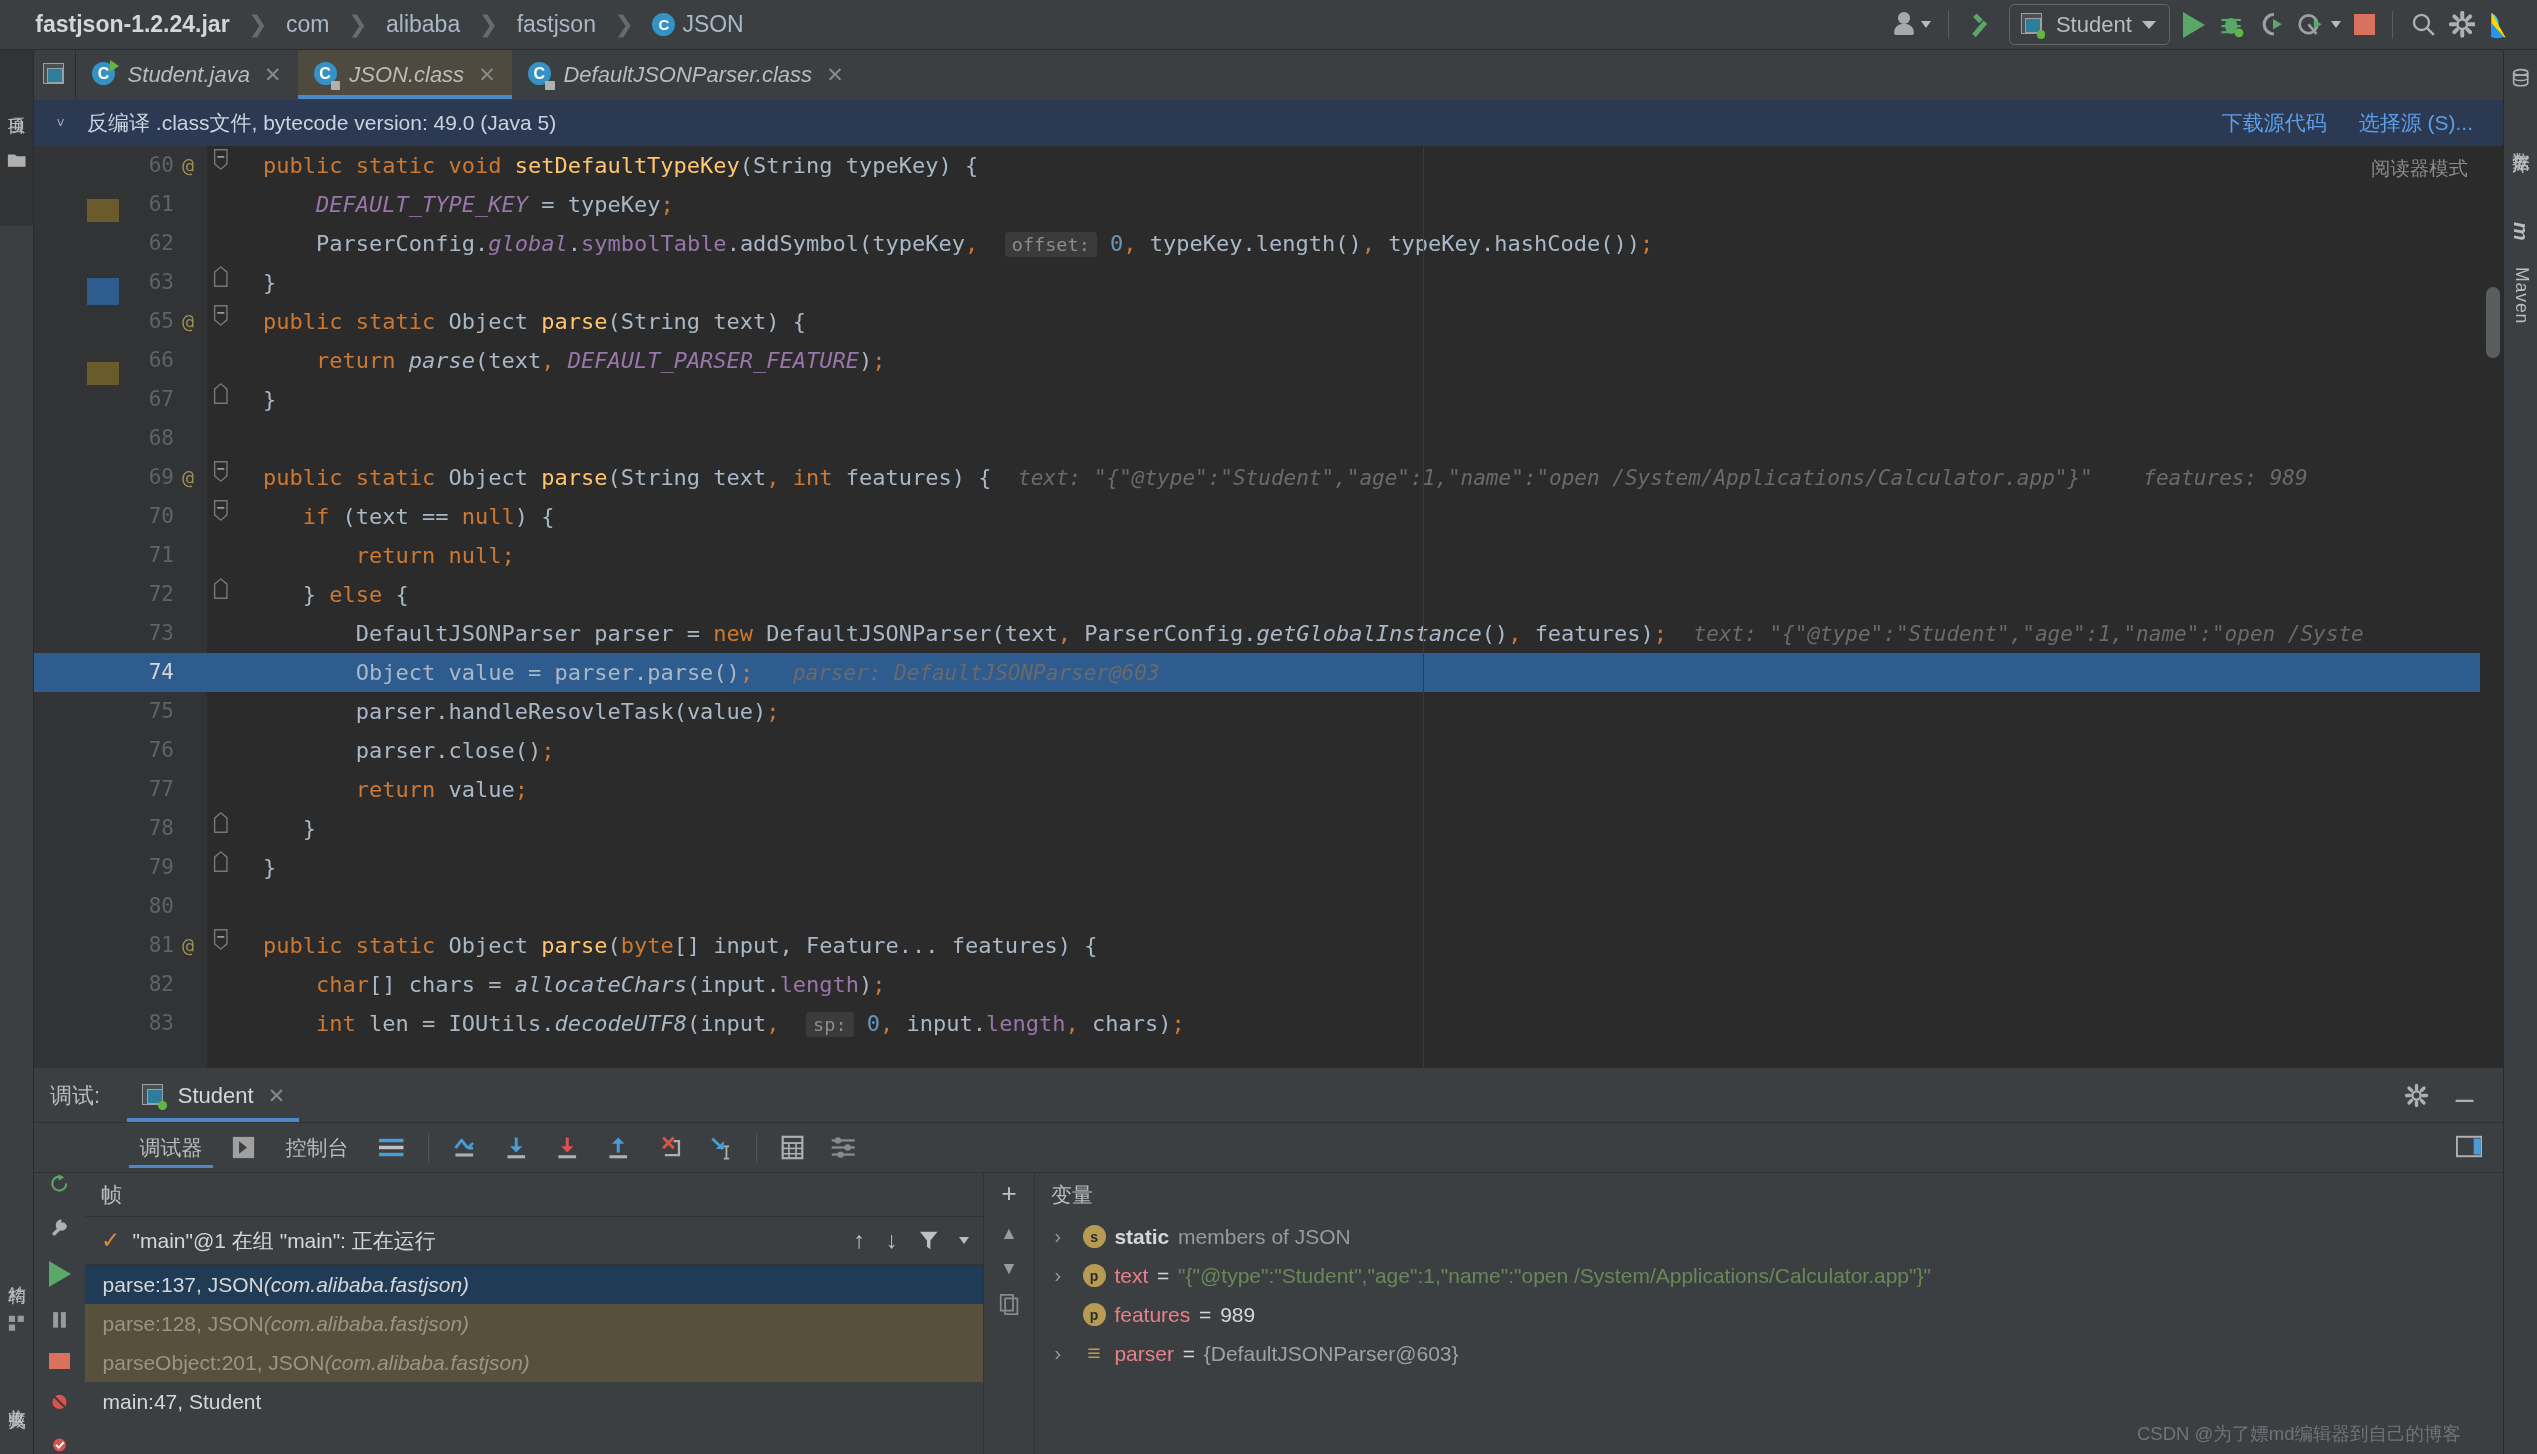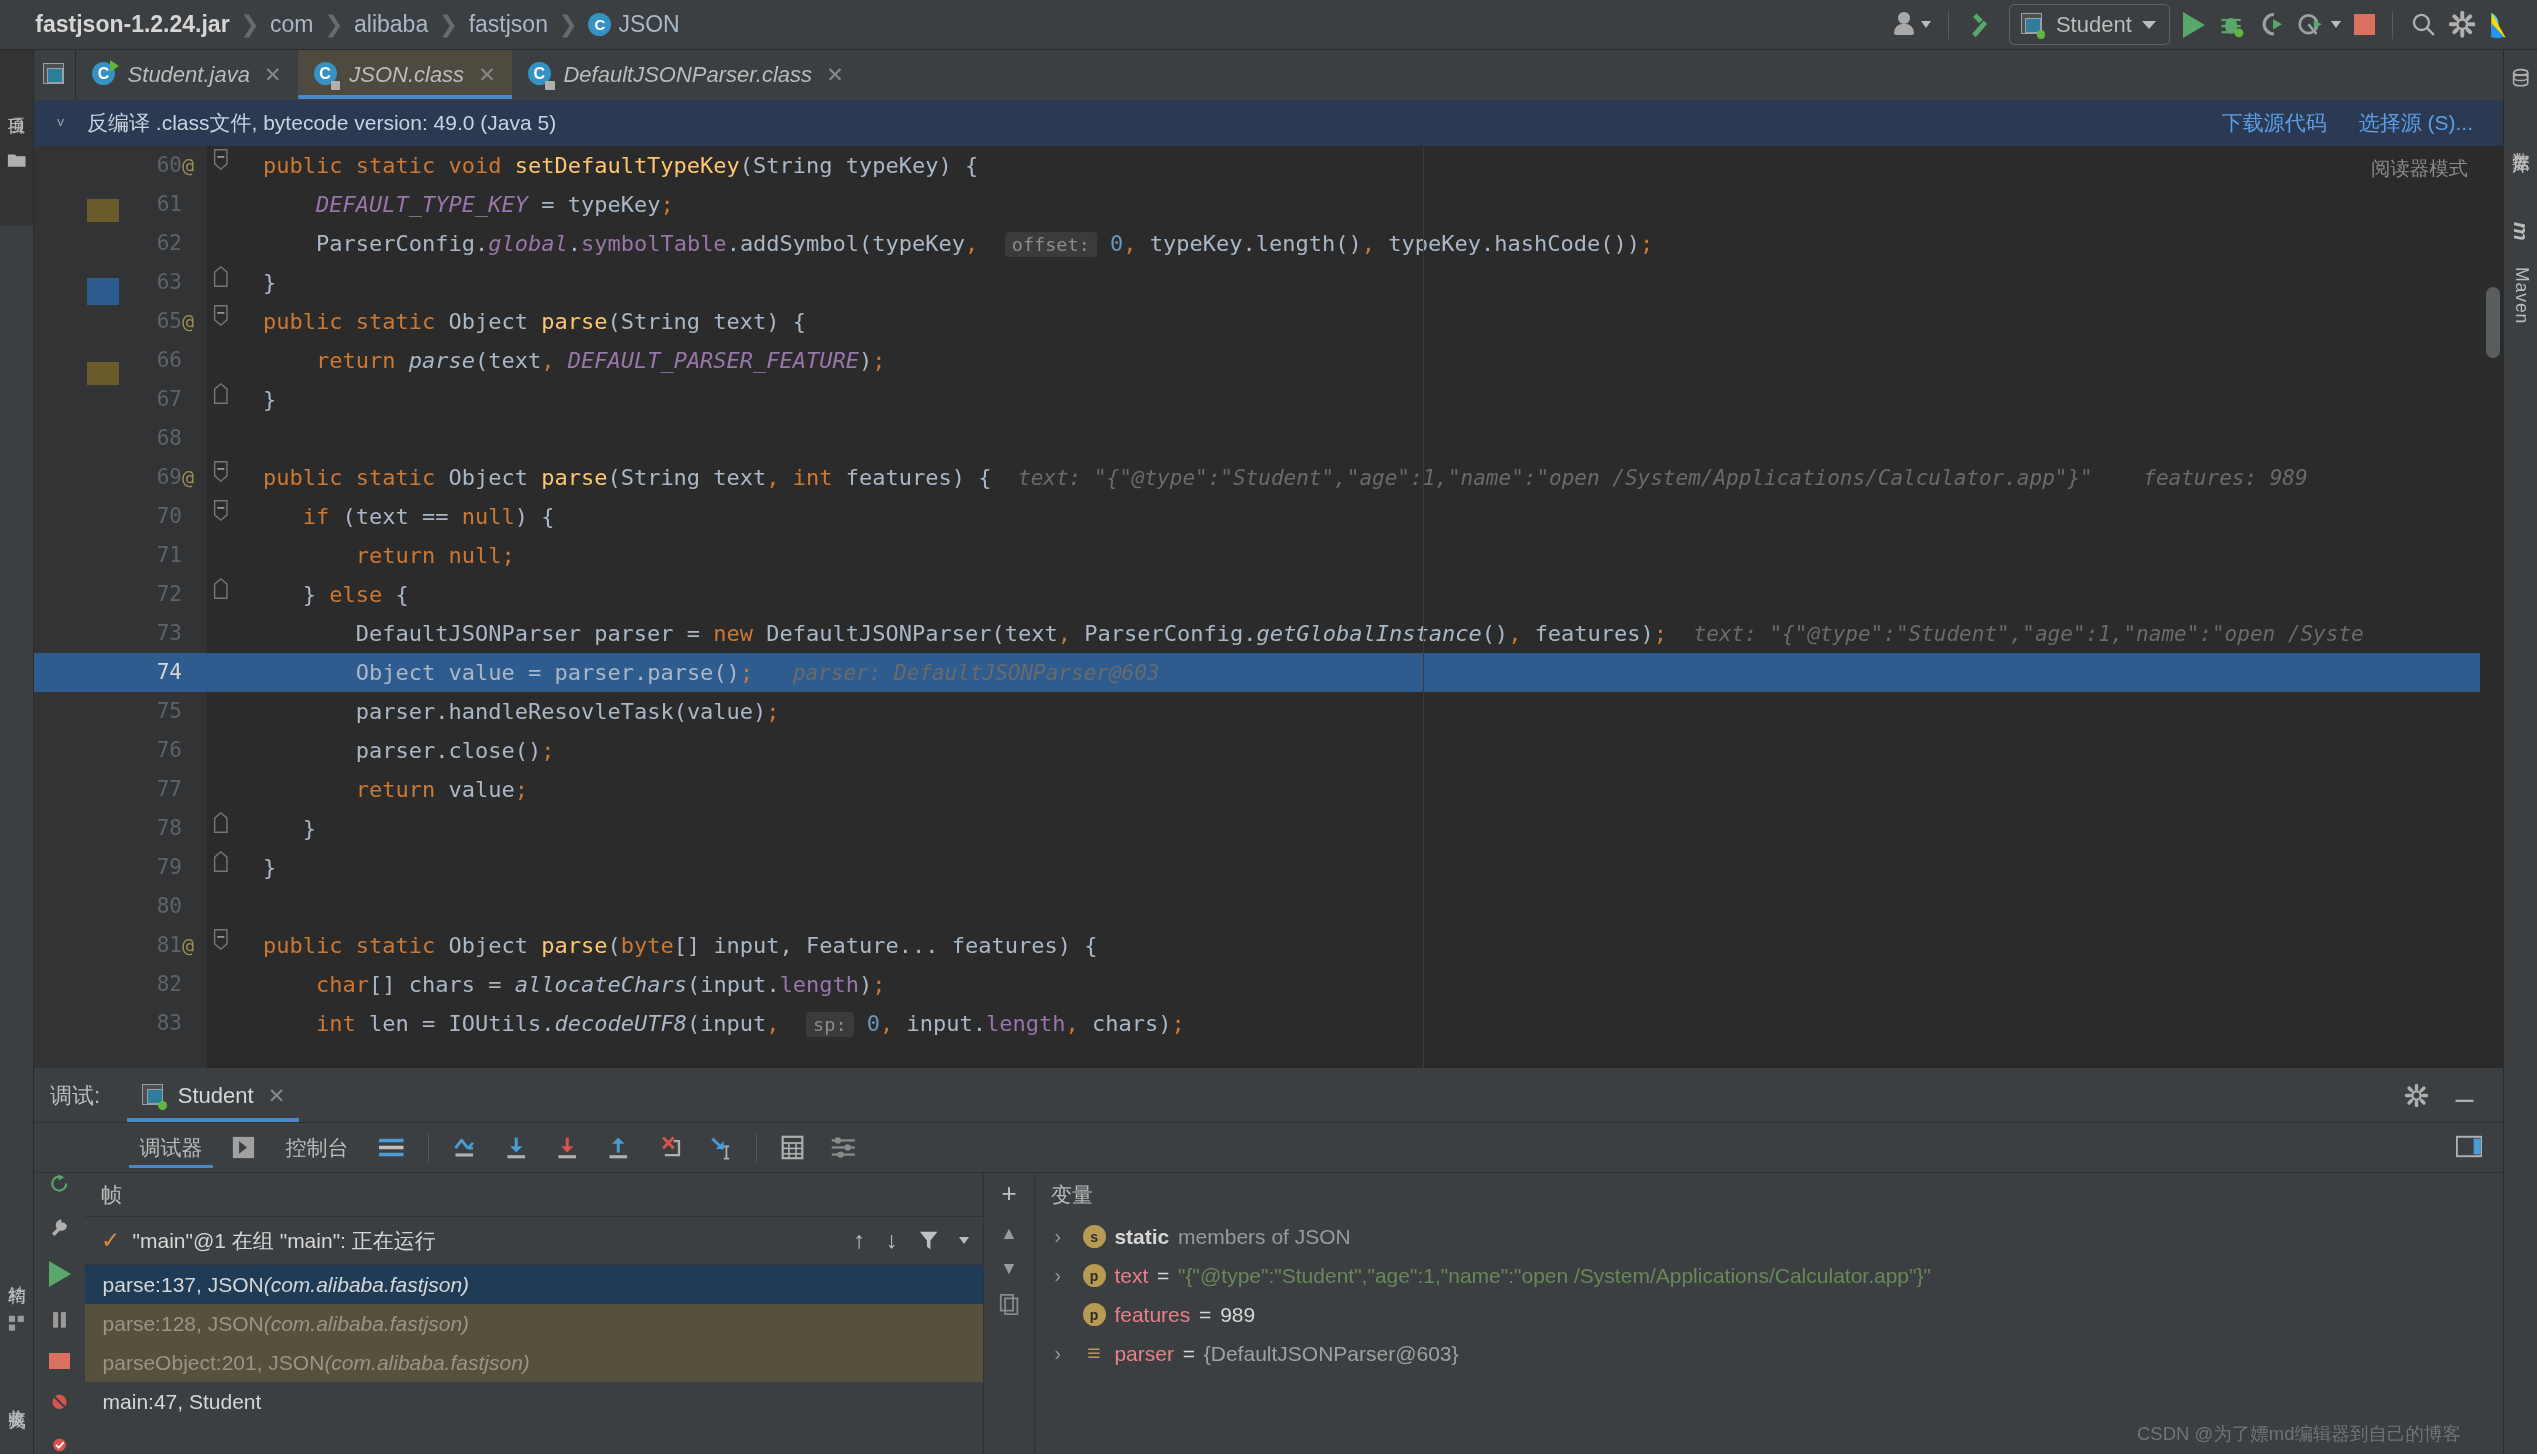--- a/index.html
+++ b/index.html
@@ -10,21 +10,21 @@
     overflow: hidden;
   }
   body { position: relative; }
 
   
   .topbar {
     position: absolute; left: 0; top: 0; width: 2538px; height: 50px;
     background: #3c3f41; display: flex; align-items: center;
     border-bottom: 0.9px solid #2b2b2b;
   }
-  .breadcrumb { display: flex; align-items: center; padding-left: 26.5px; gap: 0px; }
+  .breadcrumb { display: flex; align-items: center; padding-left: 26.5px; gap: 8px; }
   .bc-item { color: #a9b7c6; font-size: 23px; padding: 0 8.8px; }
   .bc-item.bold { color: #d6d6d6; font-weight: bold; }
   .bc-sep { color: #6a6a6a; font-size: 23px; padding: 0 1.8px; }
   .bc-cicon {
     width: 23px; height: 23px; border-radius: 50%;
     background: #3592c4; color: #fff; font-size: 15px; font-weight: bold;
     display: inline-flex; align-items: center; justify-content: center;
     margin-right: 7px;
   }
   .topbar-right {
@@ -129,21 +129,21 @@
   .ed-gutter-inner2 { position:absolute; left:173px; top:0; width:30px; height:100%; background:#2b2b2b;}
   .code {
     position:absolute; left:0; top:0; width:100%; height:100%;
     font-family:"DejaVu Sans Mono","Liberation Mono",monospace;
     font-size:22px; line-height:39px;
   }
   .cl { position:relative; height:39px; white-space:pre; }
   .cl.hl { background:#2f5c8f; }
   .cl.hl .lnum { color:#d6d6d6; }
   .lnum {
-    position:absolute; left:16px; width:132px; text-align:right;
+    position:absolute; left:8px; width:132px; text-align:right;
     color:#606366; font-size:21px;
   }
   .gmark { position:absolute; left:148px; color:#9d8f55; font-size:20px; }
   .gfold { position:absolute; left:178px; color:#888; font-size:17.6px; }
   .ctext { position:absolute; left:229px; }
 
   
   .kw { color:#cc7832; }
   .fn { color:#ffc66d; }
   .id { color:#a9b7c6; }

